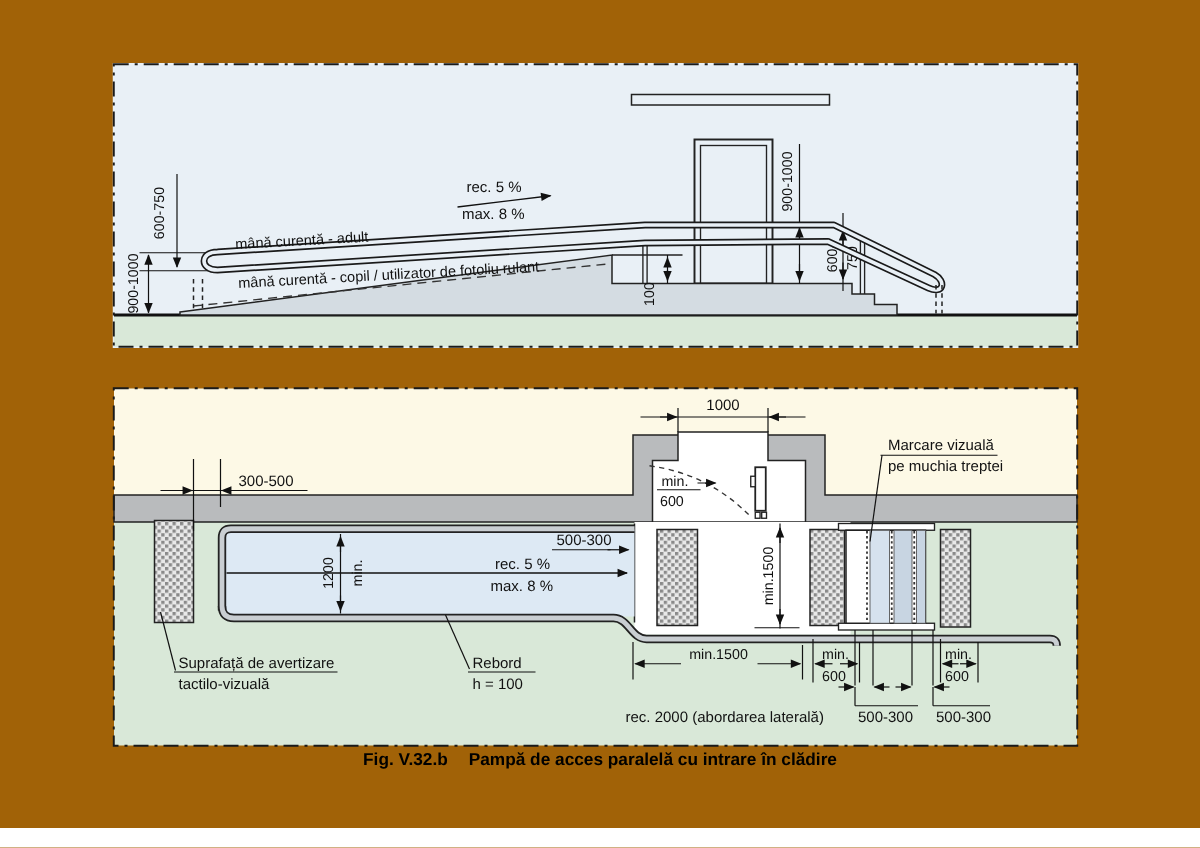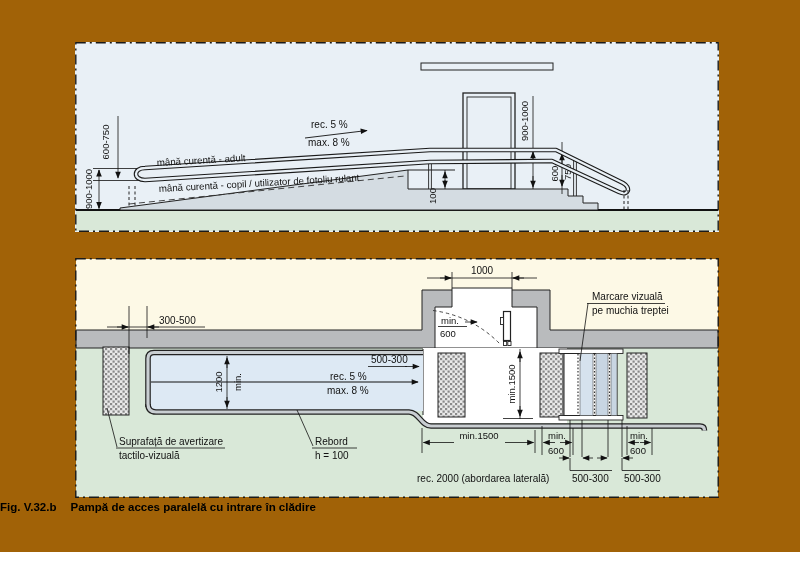--- a/index.html
+++ b/index.html
@@ -4,21 +4,21 @@
 <style>
   html,body{margin:0;padding:0;background:#fff;}
   #stage{position:relative;width:800px;height:552px;background:#a16207;overflow:hidden;
          font-family:"Liberation Sans",sans-serif;}
   .panel{position:absolute;}
   svg text{fill:#111;font-family:"Liberation Sans",sans-serif;}
   .t10{font-size:10px;}
   .t95{font-size:9.5px;}
   .t97{font-size:9.7px;}
   .mid{text-anchor:middle;}
-  #caption{position:absolute;left:0;top:501px;width:800px;
+  #caption{position:absolute;left:0;top:501px;width:800px;text-align:center;
            font-weight:bold;font-size:11.5px;color:#000;}
   #caption .gap{display:inline-block;width:14px;}
 </style>
 </head>
 <body>
 
 <div id="stage">
 
   <svg class="panel" style="left:75px;top:42px" width="644" height="190" viewBox="0 0 644 190">
     <defs>

